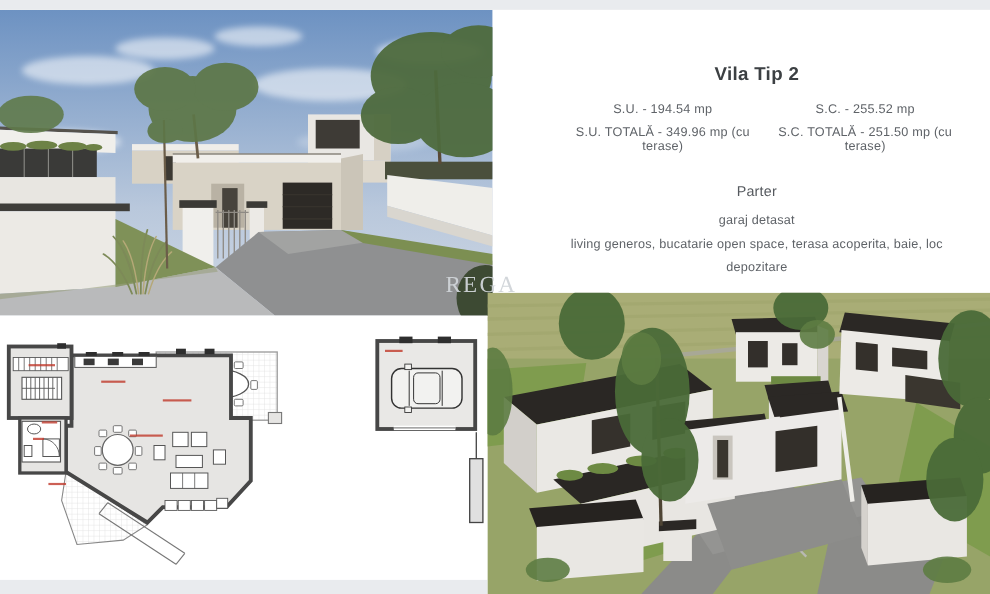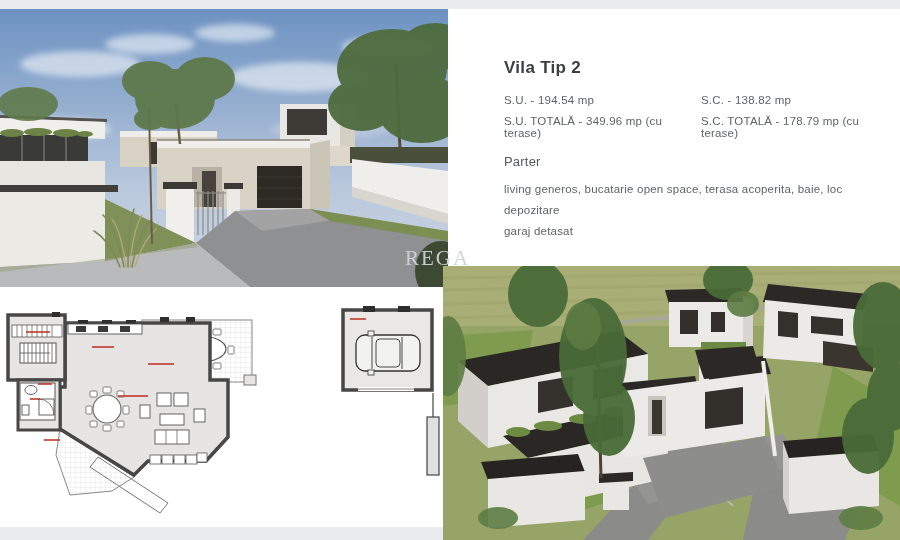--- a/index.html
+++ b/index.html
@@ -4,24 +4,24 @@
 <style>
   html,body{margin:0;padding:0;background:#fff;}
   .page{position:relative;width:900px;height:540px;overflow:hidden;background:#fff;
         font-family:"Liberation Sans", sans-serif;}
   .strip-top{position:absolute;left:0;top:0;width:900px;height:9px;background:#e9ebee;}
   .strip-bottom{position:absolute;left:0;top:527px;width:443px;height:13px;background:#e9ebee;}
   .panel-exterior{position:absolute;left:0;top:9px;width:448px;height:278px;overflow:hidden;}
   .panel-aerial{position:absolute;left:443px;top:266px;width:457px;height:274px;overflow:hidden;z-index:3;}
   .panel-plan{position:absolute;left:0;top:287px;width:443px;height:240px;background:#fff;z-index:2;}
   .panel-info{position:absolute;left:448px;top:9px;width:452px;height:257px;background:#fff;
-              box-sizing:border-box;padding:49px 28px 0 56px;color:#5f6368;z-index:1;}
+              box-sizing:border-box;padding:49px 28px 0 56px;color:#5f6368;z-index:1;text-align:center;}
   .info-title{font-size:17px;font-weight:bold;color:#3c4043;letter-spacing:.3px;margin:0 0 16px 0;}
   .specs{display:grid;grid-template-columns:197px auto;row-gap:9px;font-size:11.5px;letter-spacing:.2px;color:#5f6368;}
-  .section-title{margin-top:15px;font-size:13px;color:#55595e;letter-spacing:.2px;}
+  .section-title{margin-top:27px;font-size:13px;color:#55595e;letter-spacing:.2px;}
   .desc{margin-top:10px;font-size:11.5px;line-height:21px;letter-spacing:.2px;color:#5f6368;}
   .watermark{position:absolute;left:405px;top:246px;z-index:4;font-size:21px;letter-spacing:2px;
              color:rgba(208,212,216,0.95);font-weight:400;pointer-events:none;font-family:Liberation Serif, serif;}
   svg{display:block;}
 </style>
 </head>
 <body>
 
 <div class="page">
 
@@ -166,28 +166,28 @@
         </g>
         <ellipse cx="441" cy="262" rx="26" ry="30" fill="#3d4a33"></ellipse>
       </g>
     </svg>
   </div>
 
   <div class="panel-info">
     <div class="info-title">Vila Tip 2</div>
     <div class="specs">
       <span>S.U. - 194.54 mp</span>
-      <span>S.C. - 138.82 mp</span>
+      <span>S.C. - 255.52 mp</span>
       <span>S.U. TOTALĂ - 349.96 mp (cu terase)</span>
-      <span>S.C. TOTALĂ - 178.79 mp (cu terase)</span>
+      <span>S.C. TOTALĂ - 251.50 mp (cu terase)</span>
     </div>
     <div class="section-title">Parter</div>
     <div class="desc">
+      <div>garaj detasat</div>
       <div>living generos, bucatarie open space, terasa acoperita, baie, loc depozitare</div>
-      <div>garaj detasat</div>
     </div>
   </div>
 
   <div class="watermark">REGA</div>
 
   <div class="panel-plan">
     <svg width="443" height="240" viewBox="0 0 443 240">
       <defs>
         <pattern id="gridp" width="5" height="5" patternUnits="userSpaceOnUse">
           <path d="M5 0 H0 V5" fill="none" stroke="#dcdcdc" stroke-width="0.7"></path>

